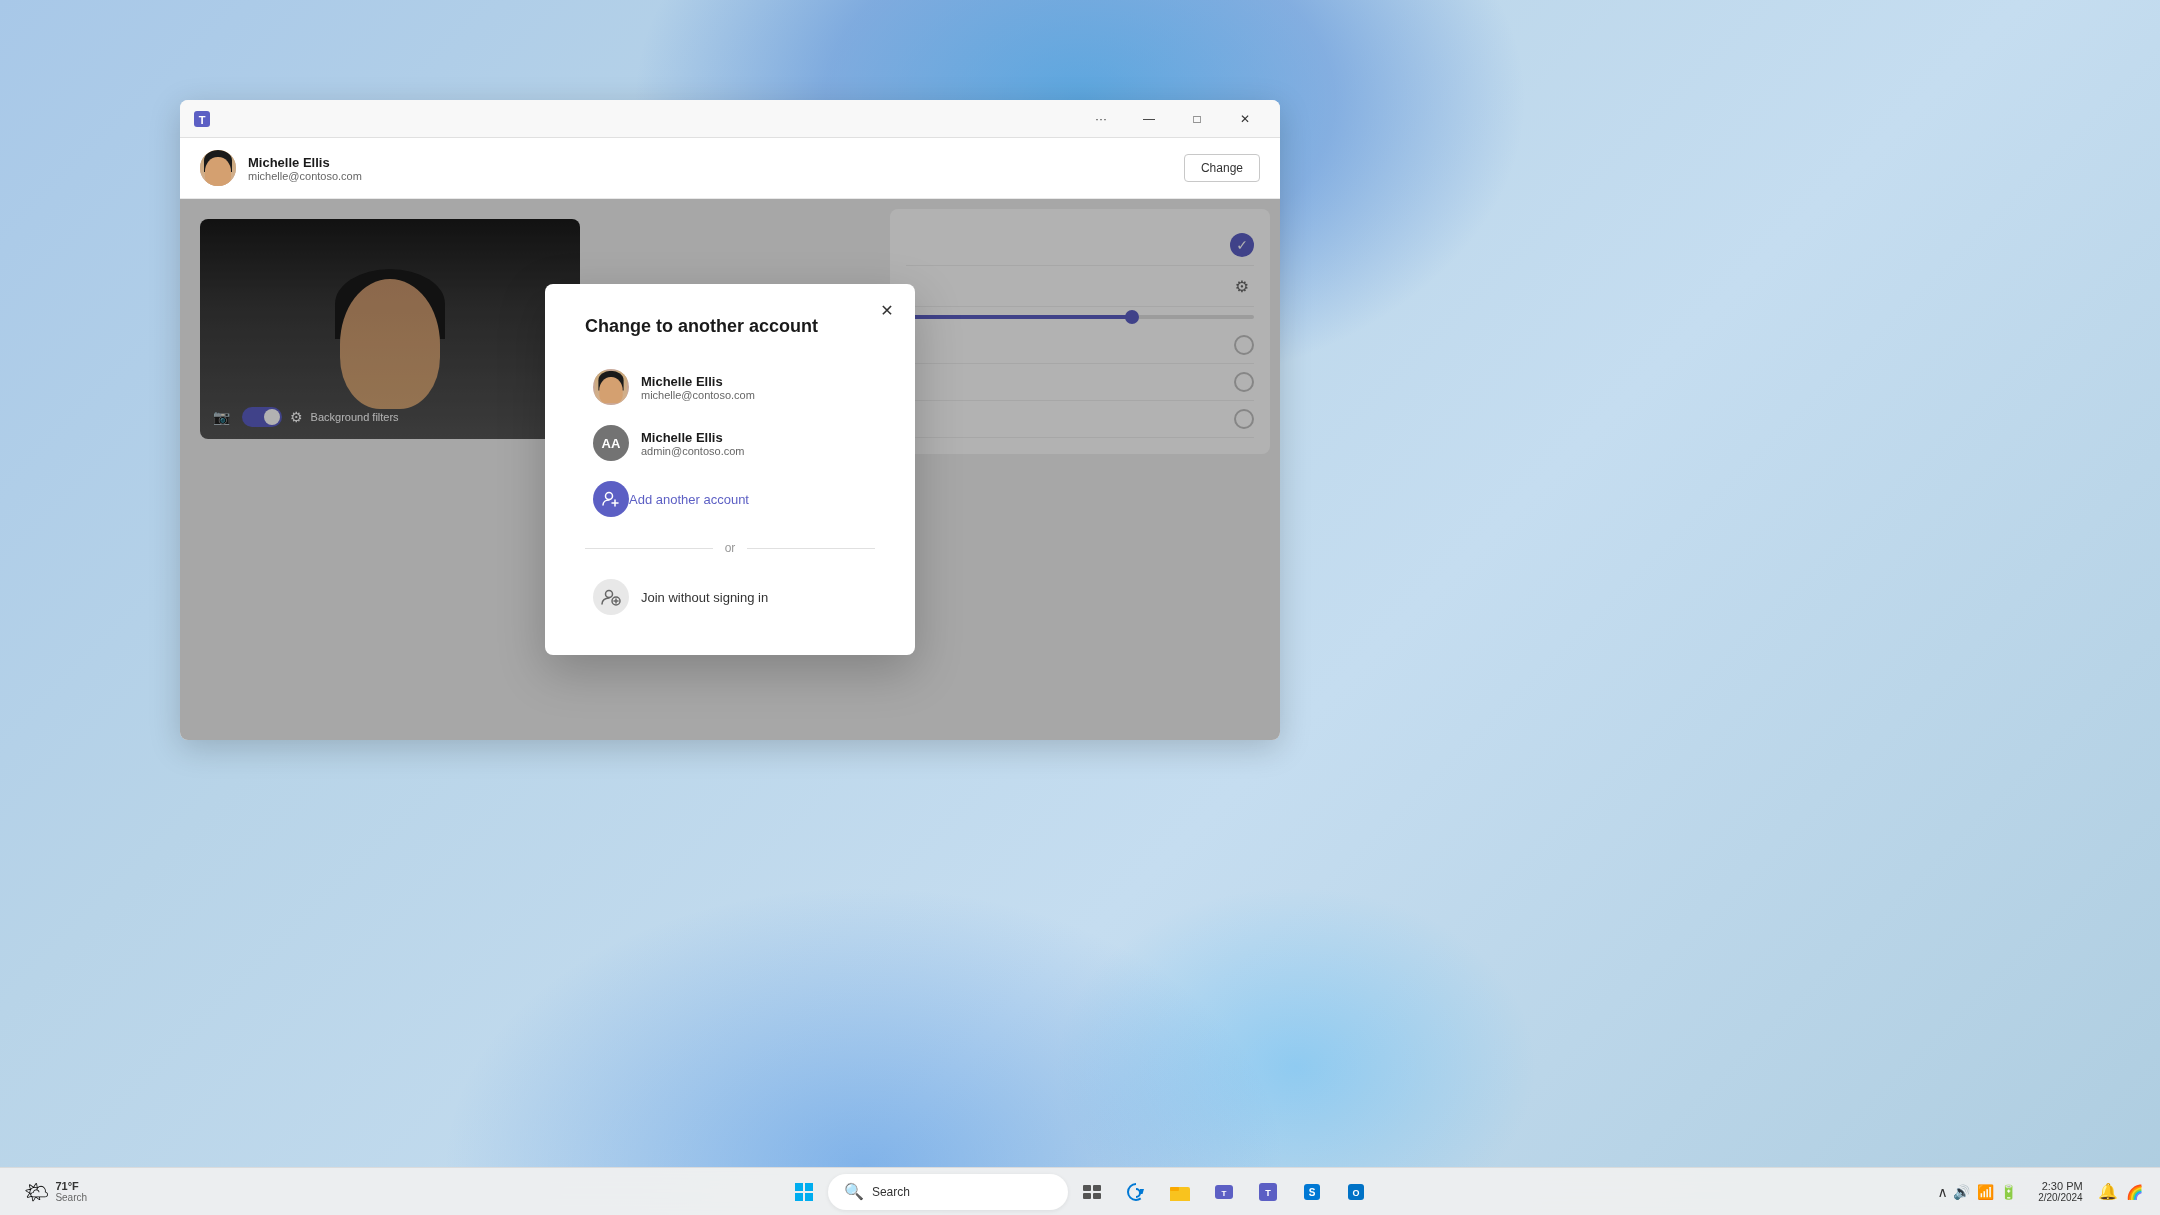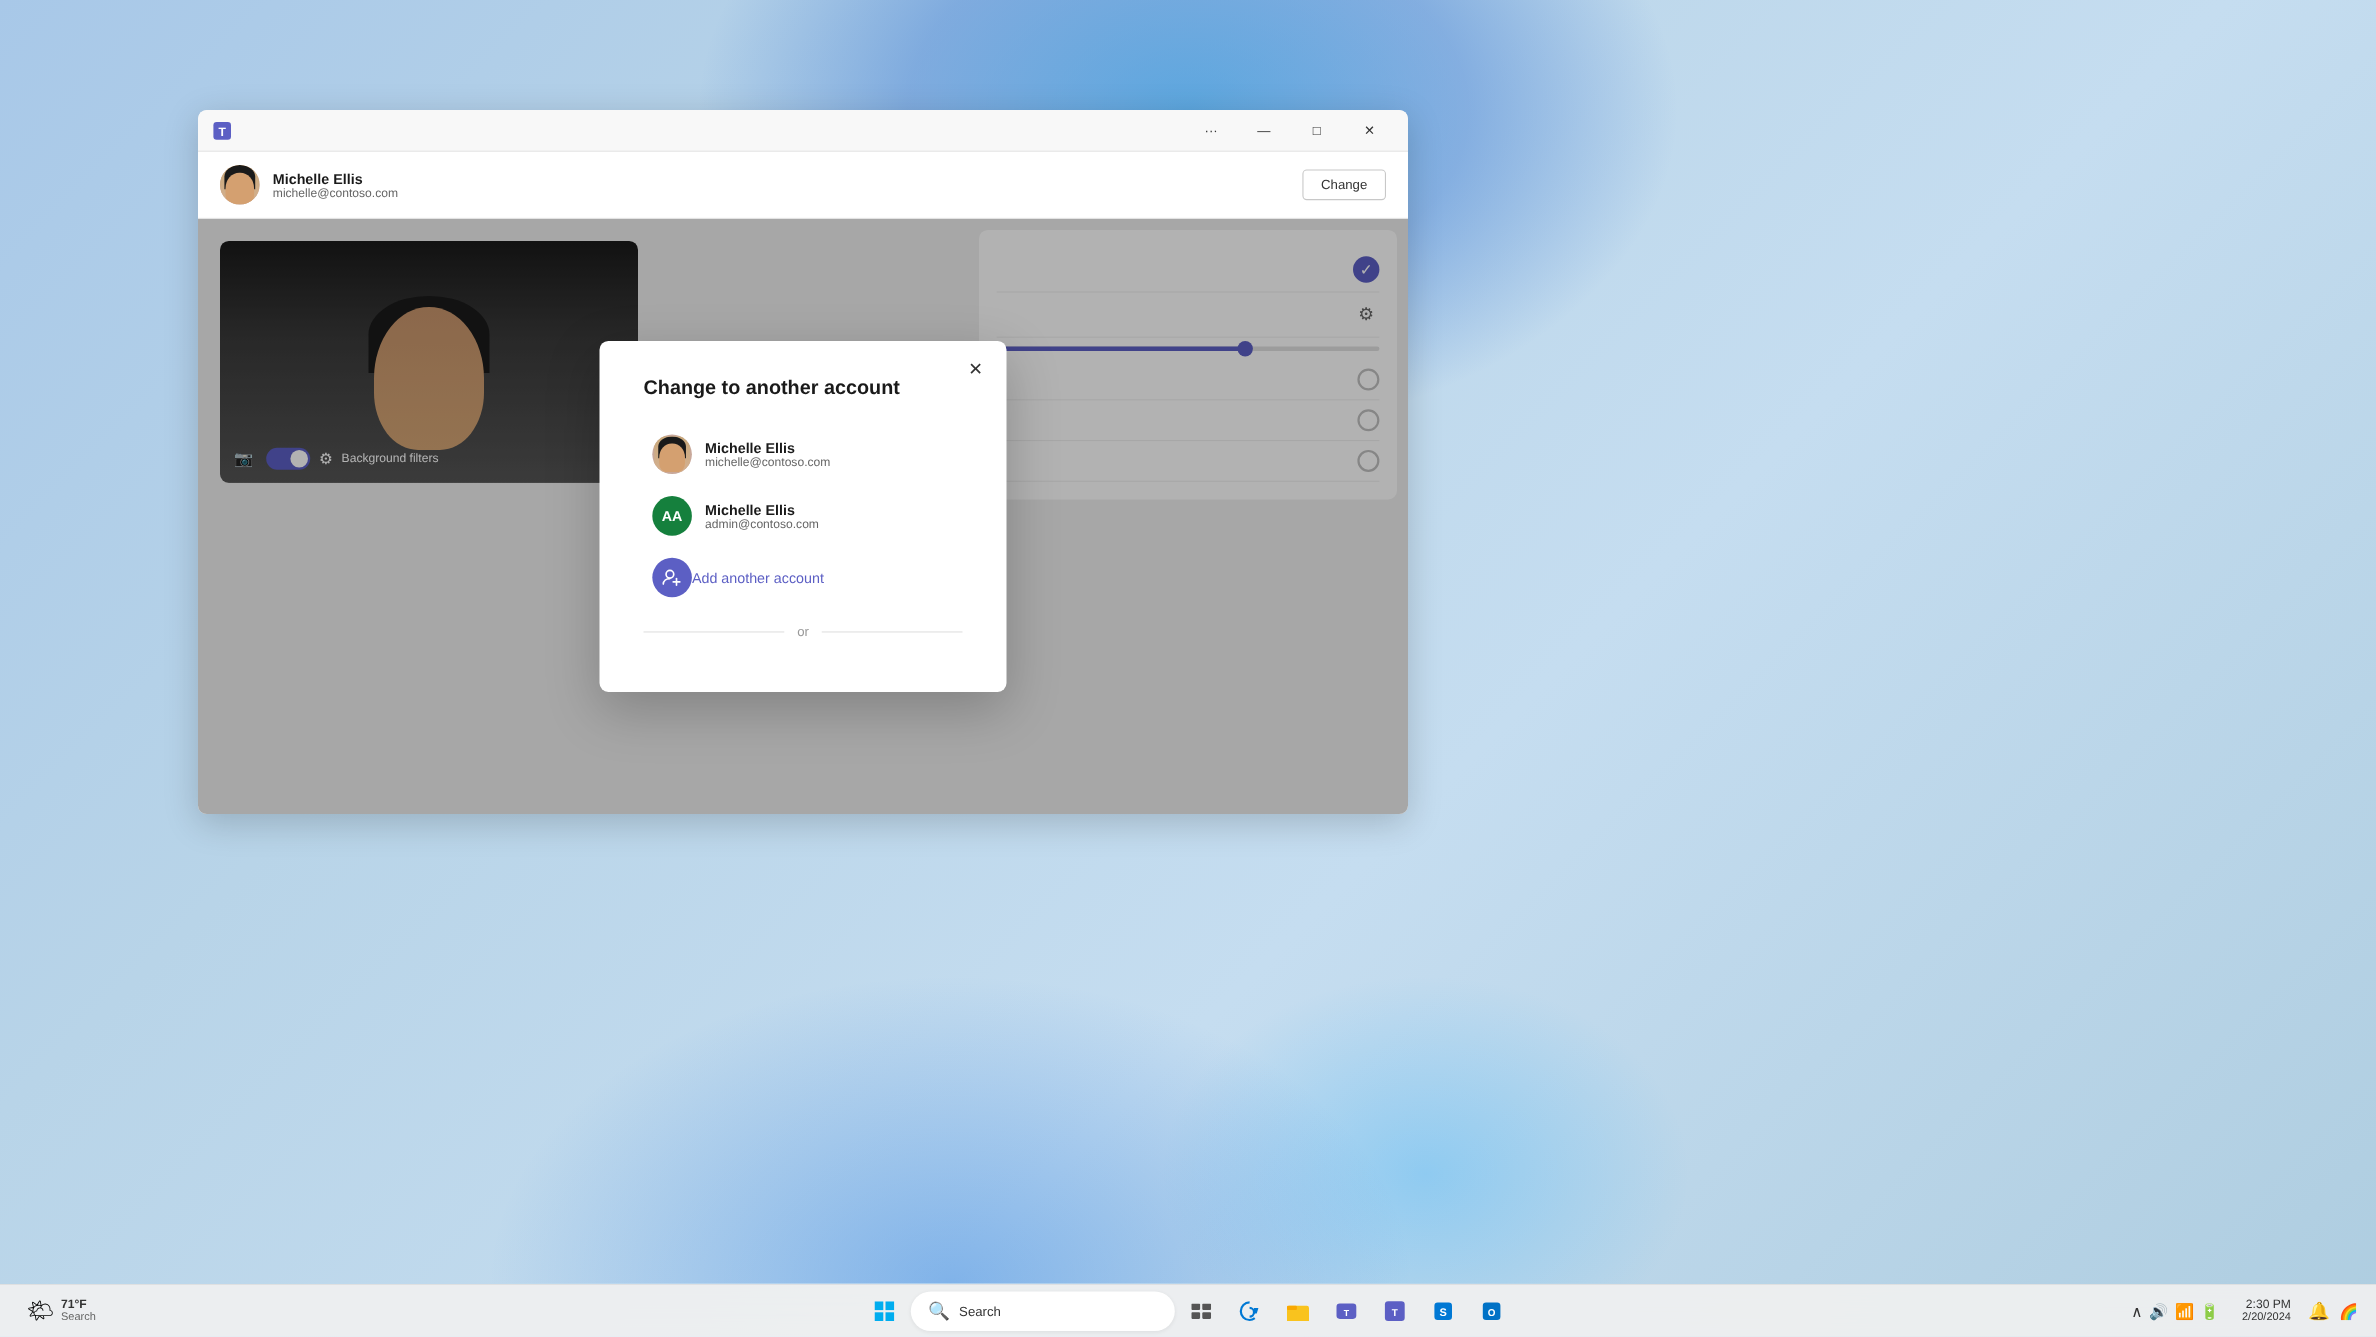--- a/index.html
+++ b/index.html
@@ -433,21 +433,21 @@
       justify-content: center;
       font-size: 13px;
       font-weight: 600;
       color: white;
     }
 
     .avatar-initials {
       width: 36px;
       height: 36px;
       border-radius: 50%;
-      background: #15803d;
+      background: #737373;
       display: flex;
       align-items: center;
       justify-content: center;
       font-size: 13px;
       font-weight: 600;
       color: white;
       flex-shrink: 0;
     }
 
     .account-details .name {
@@ -829,20 +829,32 @@
               </svg>
             </div>
             <span class="add-account-label">Add another account</span>
           </div>
         </div>
 
         <div class="divider-or">
           <span>or</span>
         </div>
 
+        <div class="join-without-signing">
+          <div class="guest-icon">
+            <svg width="22" height="22" viewBox="0 0 22 22" fill="none">
+              <circle cx="9" cy="8" r="3.5" stroke="#666" stroke-width="1.5"></circle>
+              <path d="M2 18c0-3.5 3-6 7-6" stroke="#666" stroke-width="1.5" stroke-linecap="round"></path>
+              <circle cx="16" cy="15" r="4" stroke="#666" stroke-width="1.5"></circle>
+              <line x1="14" y1="15" x2="18" y2="15" stroke="#666" stroke-width="1.5" stroke-linecap="round"></line>
+              <line x1="16" y1="13" x2="16" y2="17" stroke="#666" stroke-width="1.5" stroke-linecap="round"></line>
+            </svg>
+          </div>
+          <span class="join-without-label">Join without signing in</span>
+        </div>
       </div>
     </div>
   </div>
 </div>
 
 <div class="taskbar">
 
   <div class="taskbar-left">
     <div class="weather-widget">
       <span class="weather-icon">🌤</span>

